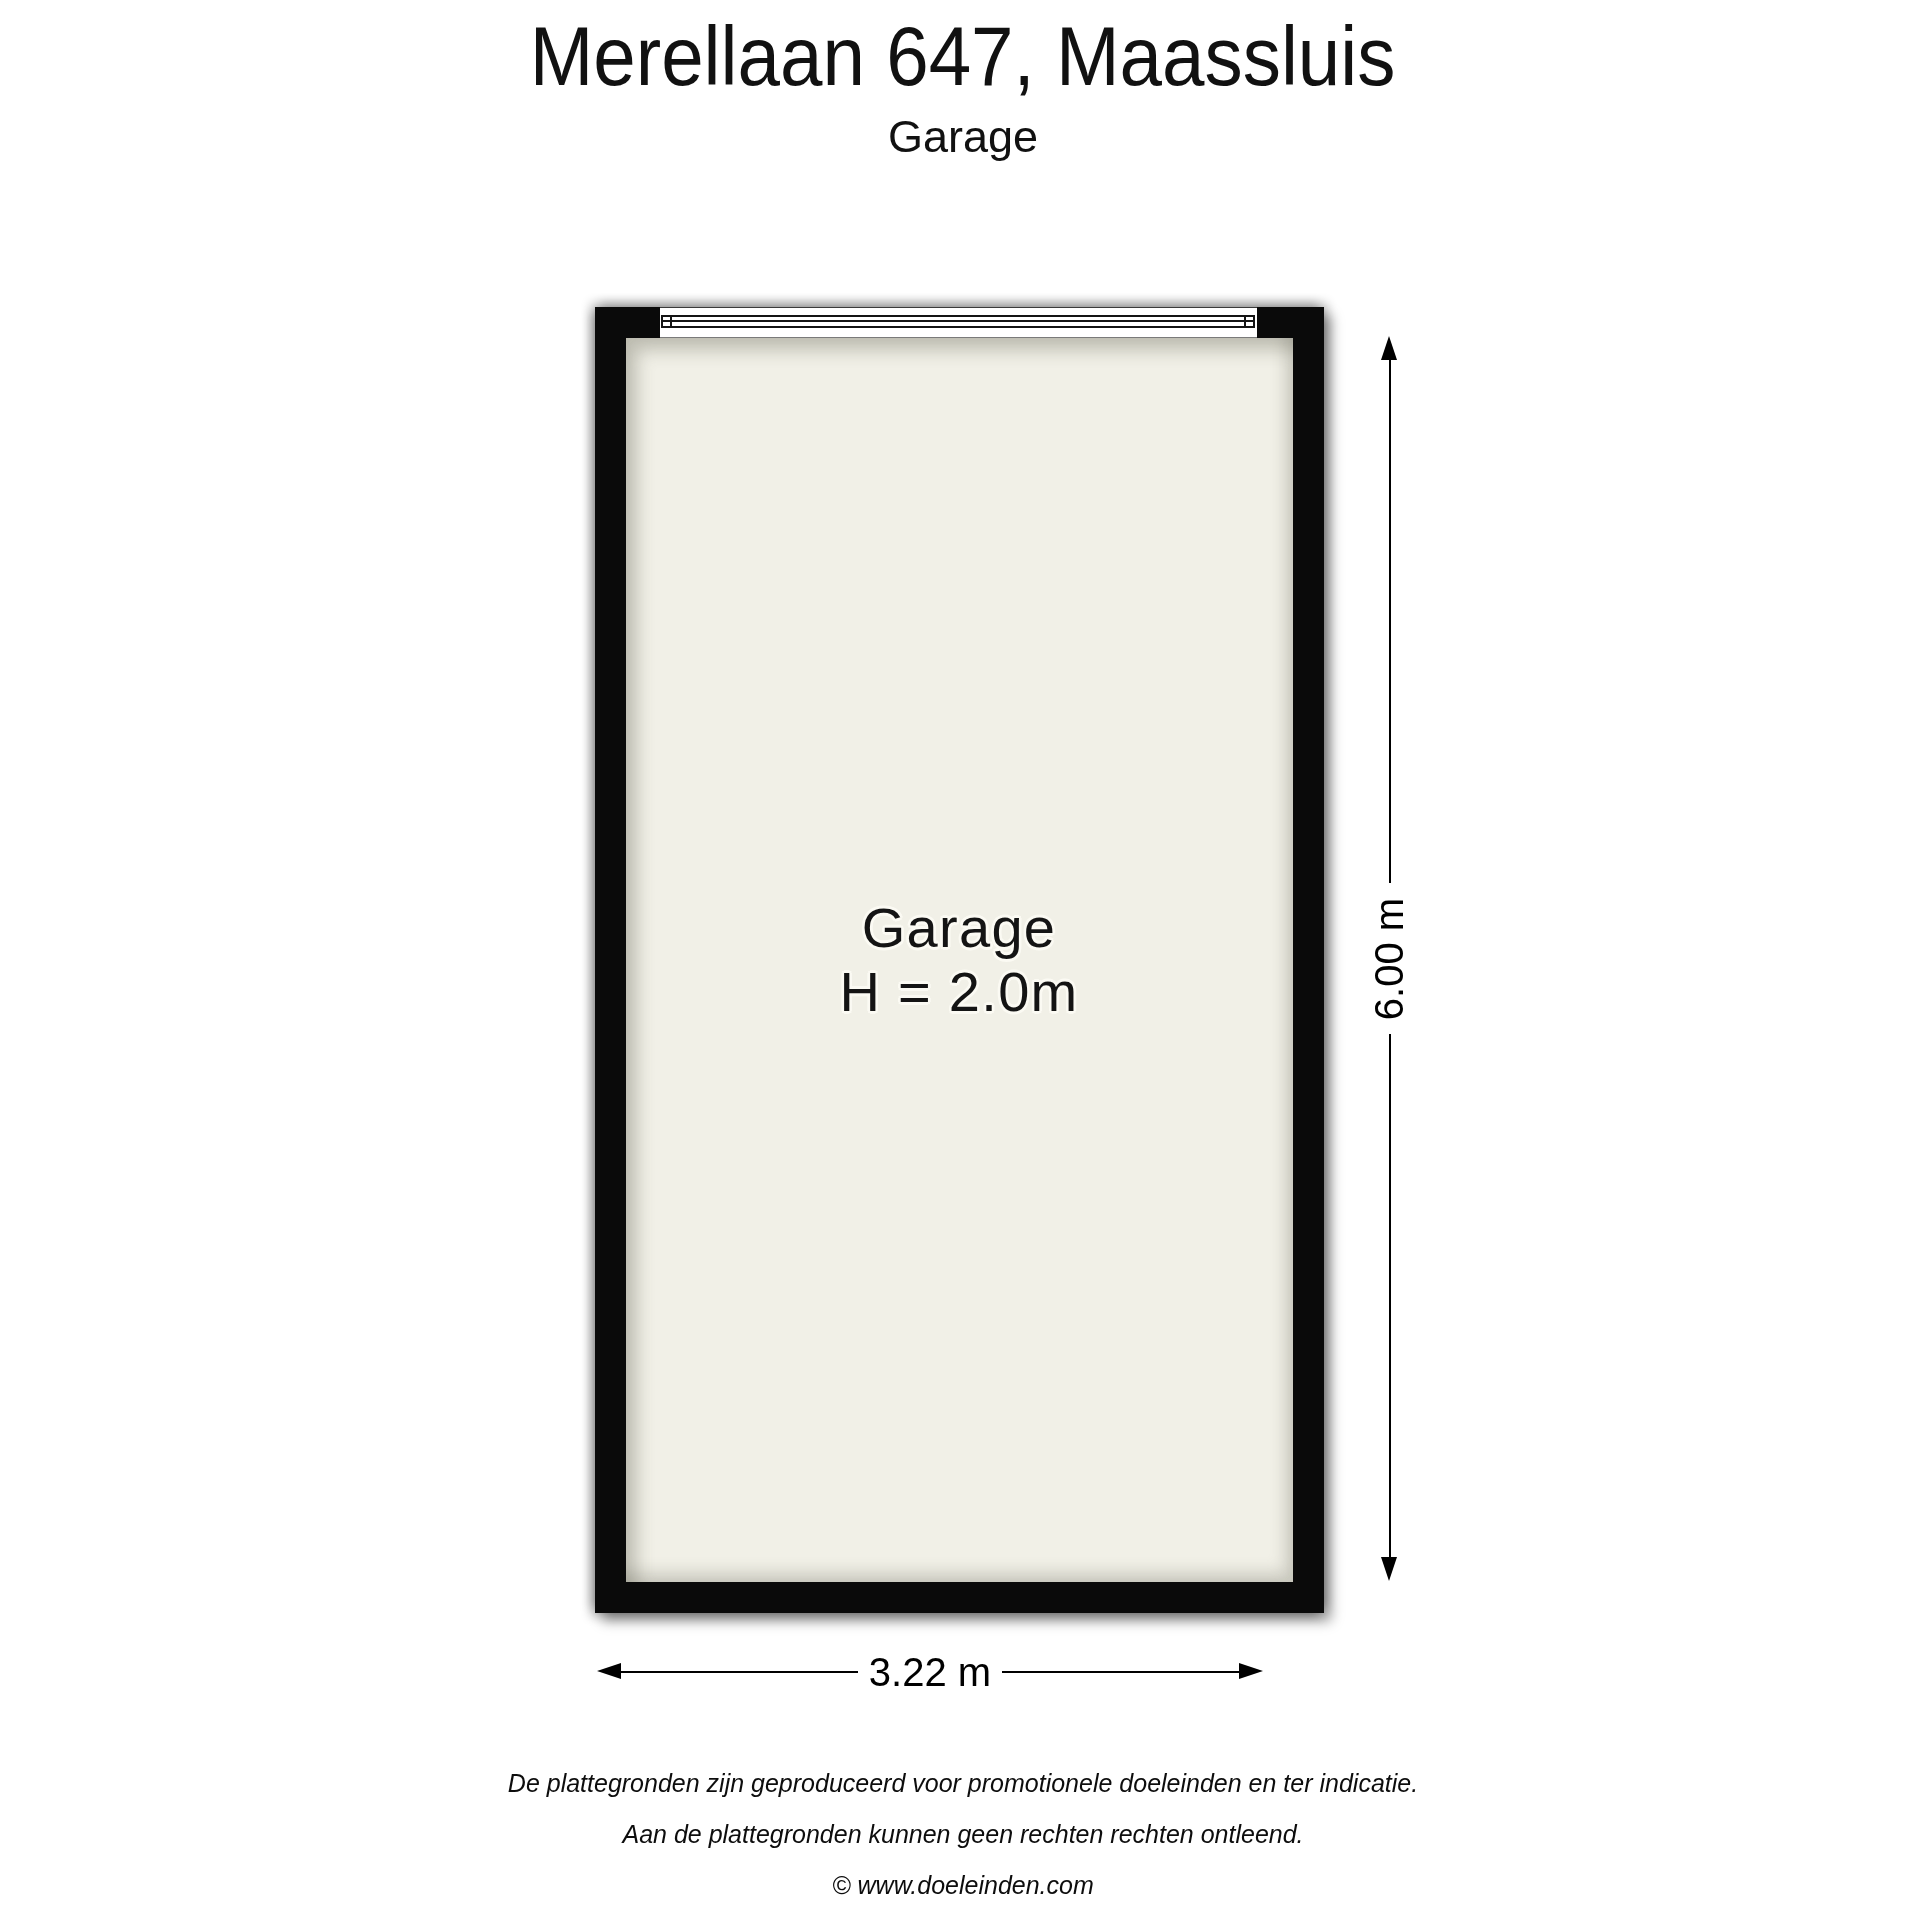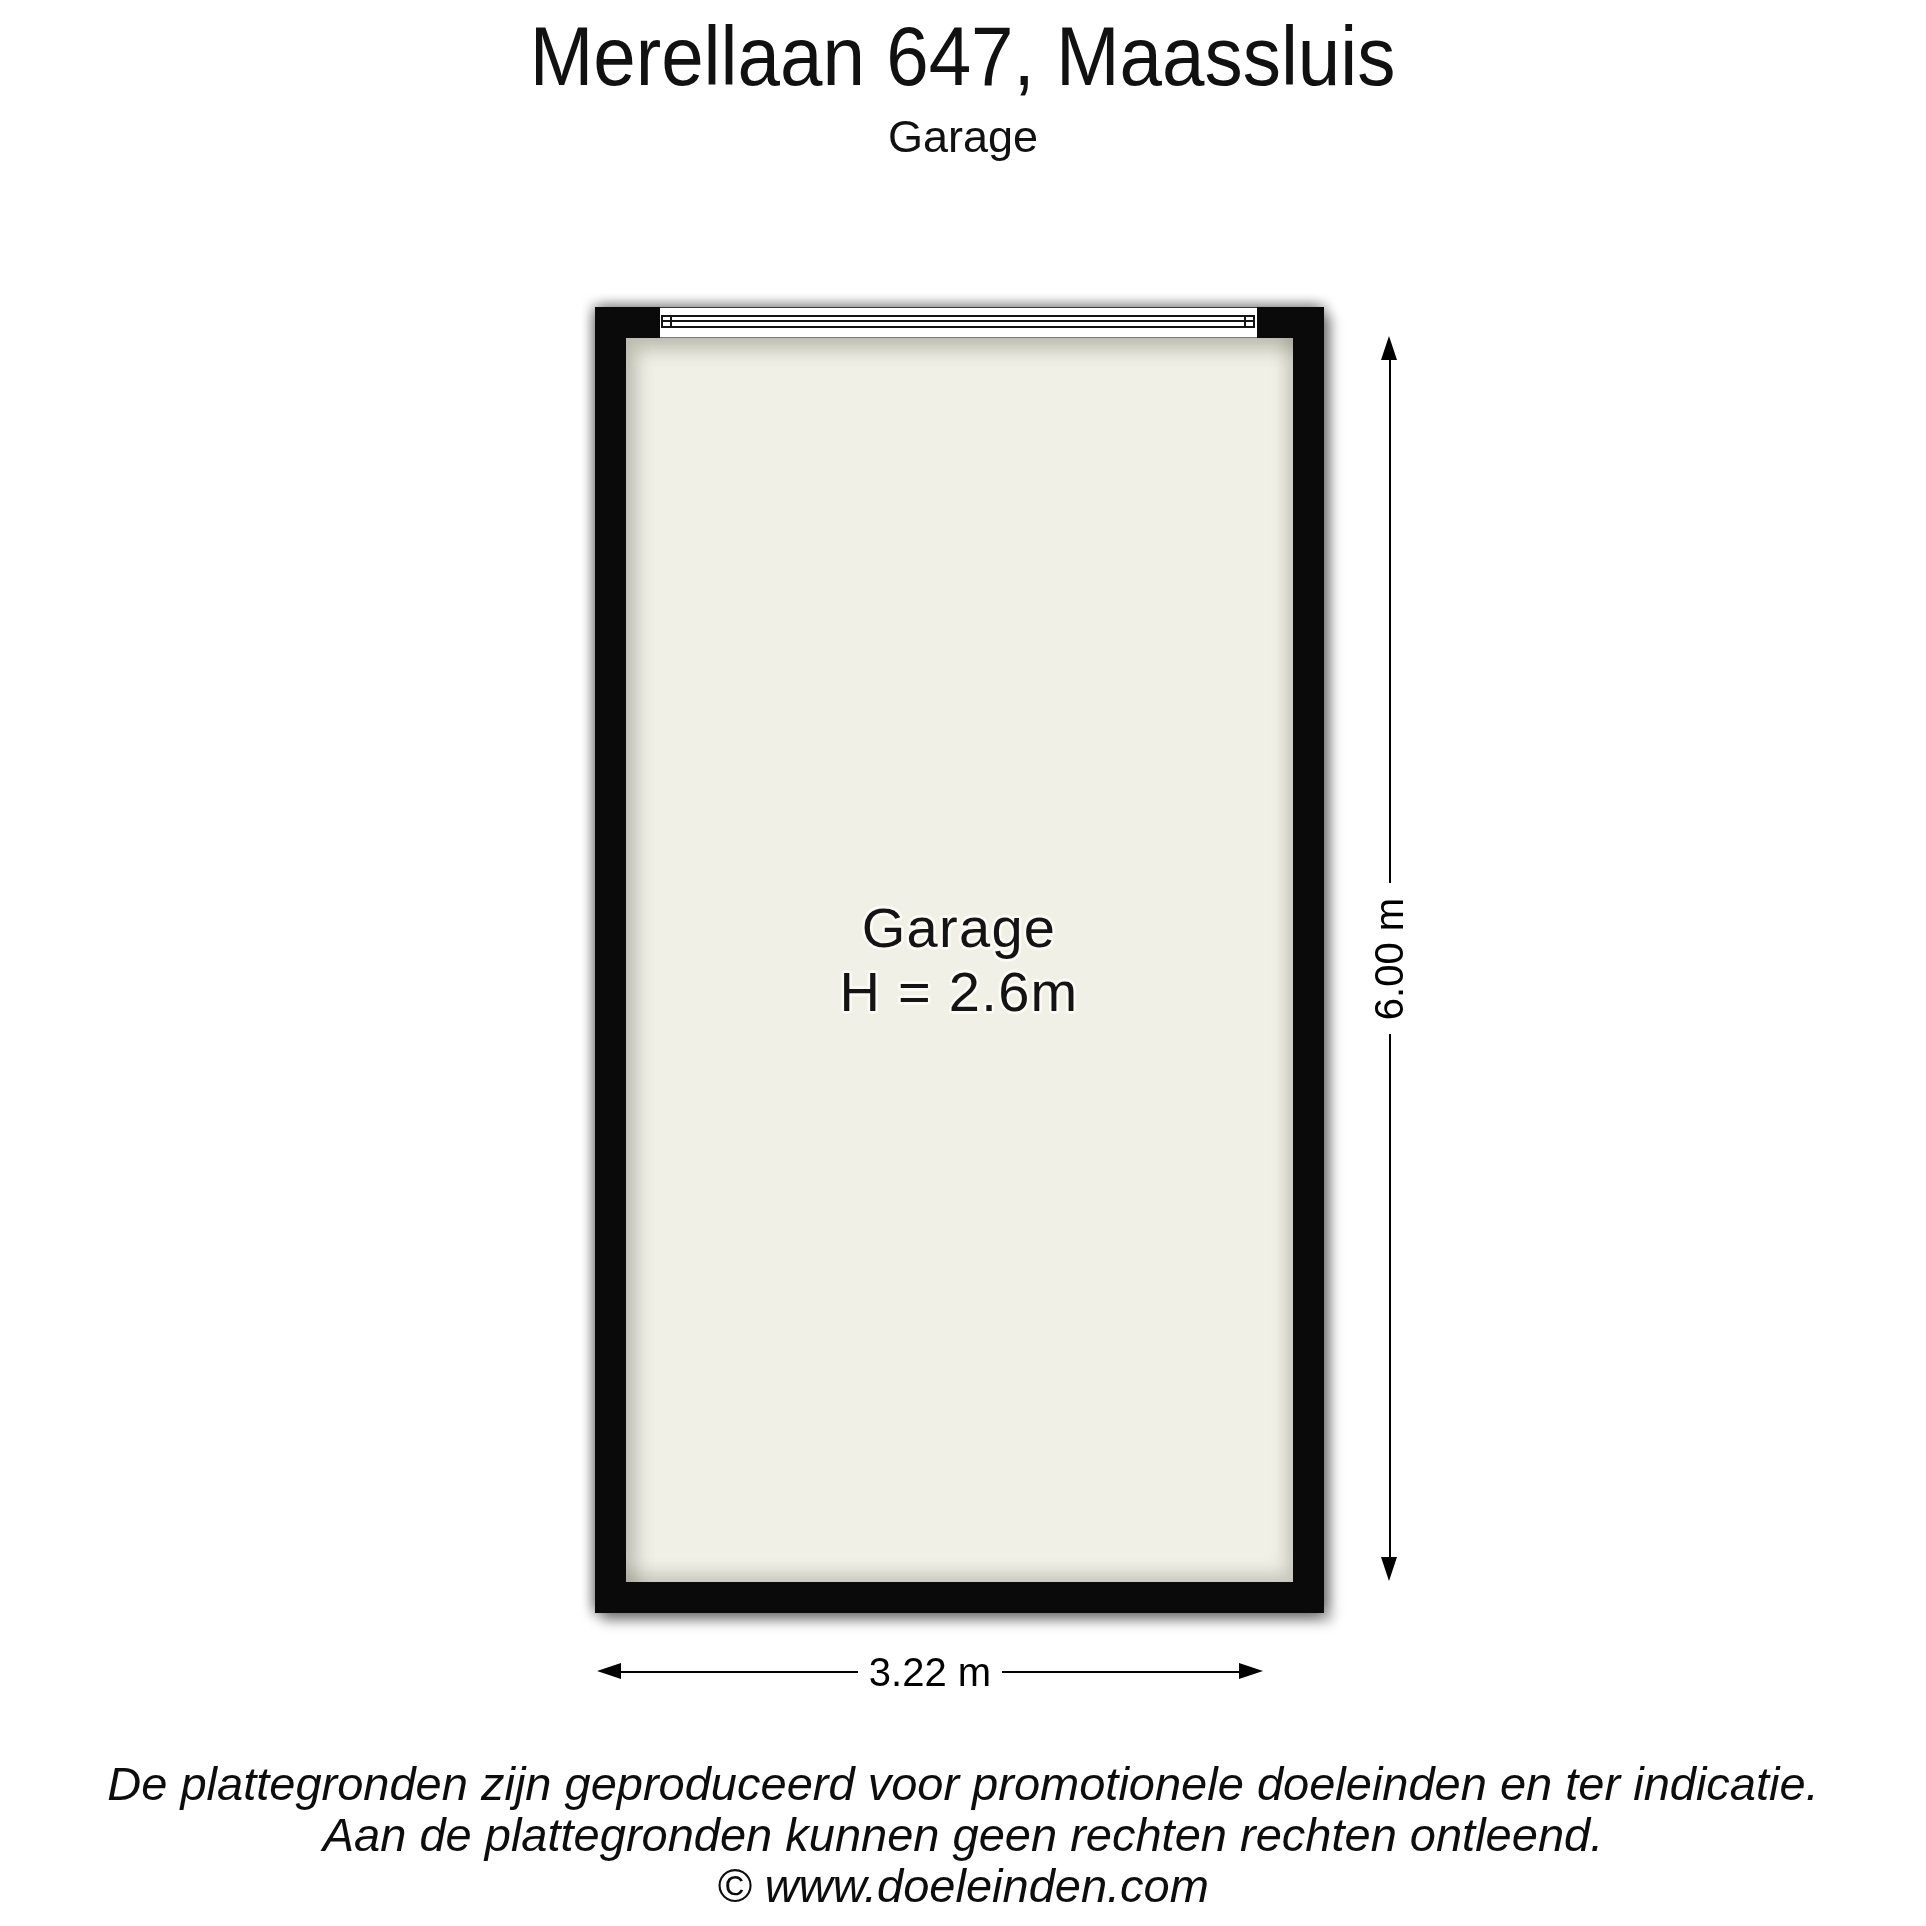--- a/index.html
+++ b/index.html
@@ -90,21 +90,21 @@
   .hdim .hseg2 { left: 405px; top: 18px; width: 237px; height: 2px; }
   .hdim .hlabel {
     position: absolute; left: 333px; top: 19px;
     transform: translate(-50%, -50%);
     white-space: nowrap;
   }
 
   
   .footer {
     position: absolute; top: 1758px; left: 0; width: 100%;
-    text-align: center; font-style: italic; font-size: 47px; line-height: 51px;
+    text-align: center; font-style: italic; font-size: 25px; line-height: 51px;
     color: #0d0d0d;
   }
 </style>
 </head>
 <body>
 
 <div class="page">
 
   <div class="title">
     <span class="cx">Merellaan 647, Maassluis</span>
@@ -119,21 +119,21 @@
     <div class="opening">
       <div class="track">
         <span class="mid"></span>
         <span class="cap cap-l"></span>
         <span class="cap cap-r"></span>
       </div>
     </div>
 
     <div class="room-label">
       <div class="name">Garage</div>
-      <div class="height">H = 2.6m</div>
+      <div class="height">H = 2.0m</div>
     </div>
   </div>
 
   <div class="vdim">
     <span class="ah ah-up"></span>
     <span class="seg vseg1"></span>
     <span class="dim vlabel">6.00 m</span>
     <span class="seg vseg2"></span>
     <span class="ah ah-down"></span>
   </div>

